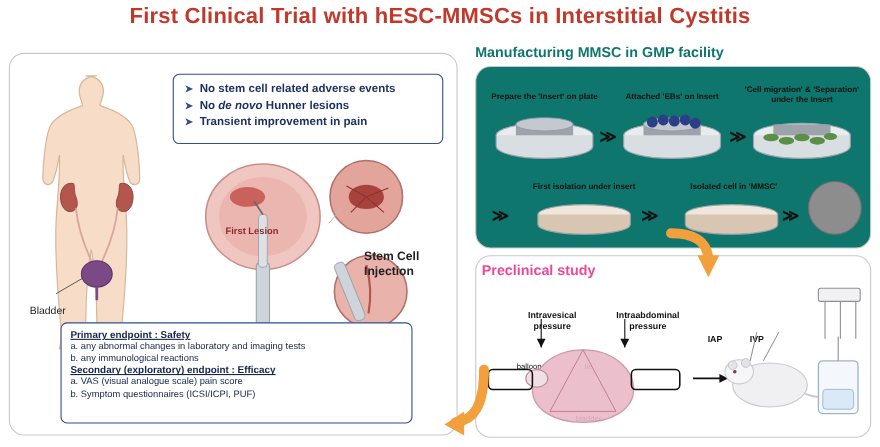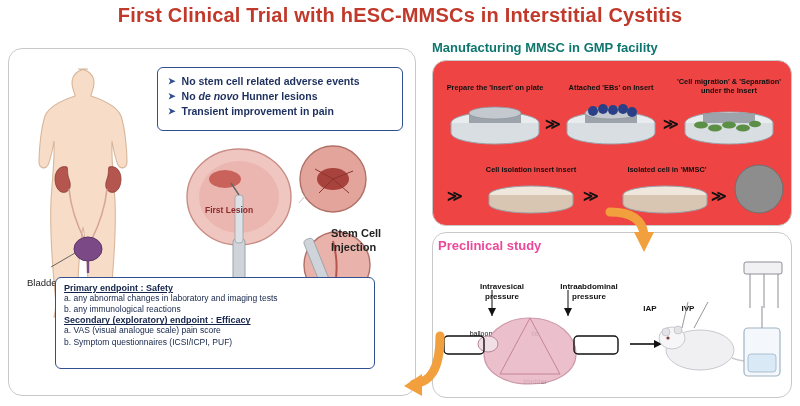--- a/index.html
+++ b/index.html
@@ -36,21 +36,21 @@
   }
   .bullet-row {
     display:flex; align-items:flex-start; gap:6px;
     font-size:10.5px; font-weight:bold; color:#1c2f5e; line-height:1.45;
   }
   .bullet-mark { color:#2f4f8f; font-size:9px; line-height:1.6; }
   .ital { font-style:italic; }
 
   
   .endpoints {
-    position:absolute; left:46px; top:228px; width:320px; height:92px;
+    position:absolute; left:46px; top:244px; width:320px; height:92px;
     border:1.2px solid #2f4f8f; border-radius:6px; background:#fff;
     padding:5px 8px;
   }
   .ep-head { font-size:9px; font-weight:bold; color:#14244a; text-decoration:underline; }
   .ep-line { font-size:8.5px; color:#14244a; line-height:1.32; }
 
   .stemcell-label {
     position:absolute; left:322px; top:178px; width:78px;
     font-size:11px; font-weight:bold; color:#222; line-height:1.25;
   }
@@ -61,21 +61,21 @@
     position:absolute; left:196px; top:156px; font-size:8.5px; font-weight:bold; color:#8a2b2b;
   }
 
   
   .mfg-title {
     position:absolute; left:432px; top:40px; width:360px; text-align:left;
     font-size:13px; font-weight:bold; color:#0f766e;
   }
   .right-top {
     position:absolute; left:432px; top:60px; width:360px; height:166px;
-    border:1.5px solid #c9c9c9; border-radius:14px; background:#ef4444;
+    border:1.5px solid #c9c9c9; border-radius:14px; background:#0f766e;
   }
   .cap { position:absolute; font-size:7.4px; font-weight:bold; color:#111; text-align:center; }
 
   
   .pre-title {
     position:absolute; left:438px; top:238px;
     font-size:13px; font-weight:bold; color:#ec4899;
   }
   .right-bottom {
     position:absolute; left:432px; top:232px; width:360px; height:166px;
@@ -160,21 +160,21 @@
     <div class="ep-line">b. Symptom questionnaires (ICSI/ICPI, PUF)</div>
   </div>
 </div>
 
 <div class="mfg-title">Manufacturing MMSC in GMP facility</div>
 <div class="right-top">
 
   <div class="cap" style="left:10px; top:22px; width:104px;">Prepare the 'Insert' on plate</div>
   <div class="cap" style="left:126px; top:22px; width:104px;">Attached 'EBs' on Insert</div>
   <div class="cap" style="left:240px; top:16px; width:112px;">'Cell migration' &amp; 'Separation' under the Insert</div>
-  <div class="cap" style="left:42px; top:104px; width:112px;">Cell isolation insert insert</div>
+  <div class="cap" style="left:42px; top:104px; width:112px;">First isolation under insert</div>
   <div class="cap" style="left:178px; top:104px; width:112px;">Isolated cell in 'MMSC'</div>
 
   <svg style="position:absolute; left:0; top:0; width:360px; height:166px;" viewBox="0 0 360 166">
 
     <ellipse cx="62" cy="62" rx="44" ry="11" fill="#e9ecef" stroke="#9aa2aa" stroke-width="1"></ellipse>
     <path d="M18 62 v10 a44 11 0 0 0 88 0 v-10" fill="#d9dee3" stroke="#9aa2aa" stroke-width="1"></path>
     <rect x="36" y="52" width="52" height="10" fill="#8f979f" opacity="0.85"></rect>
     <ellipse cx="62" cy="52" rx="26" ry="6" fill="#c3c9cf" stroke="#8f979f" stroke-width="0.8"></ellipse>
 
     <ellipse cx="178" cy="62" rx="44" ry="11" fill="#e9ecef" stroke="#9aa2aa" stroke-width="1"></ellipse>

